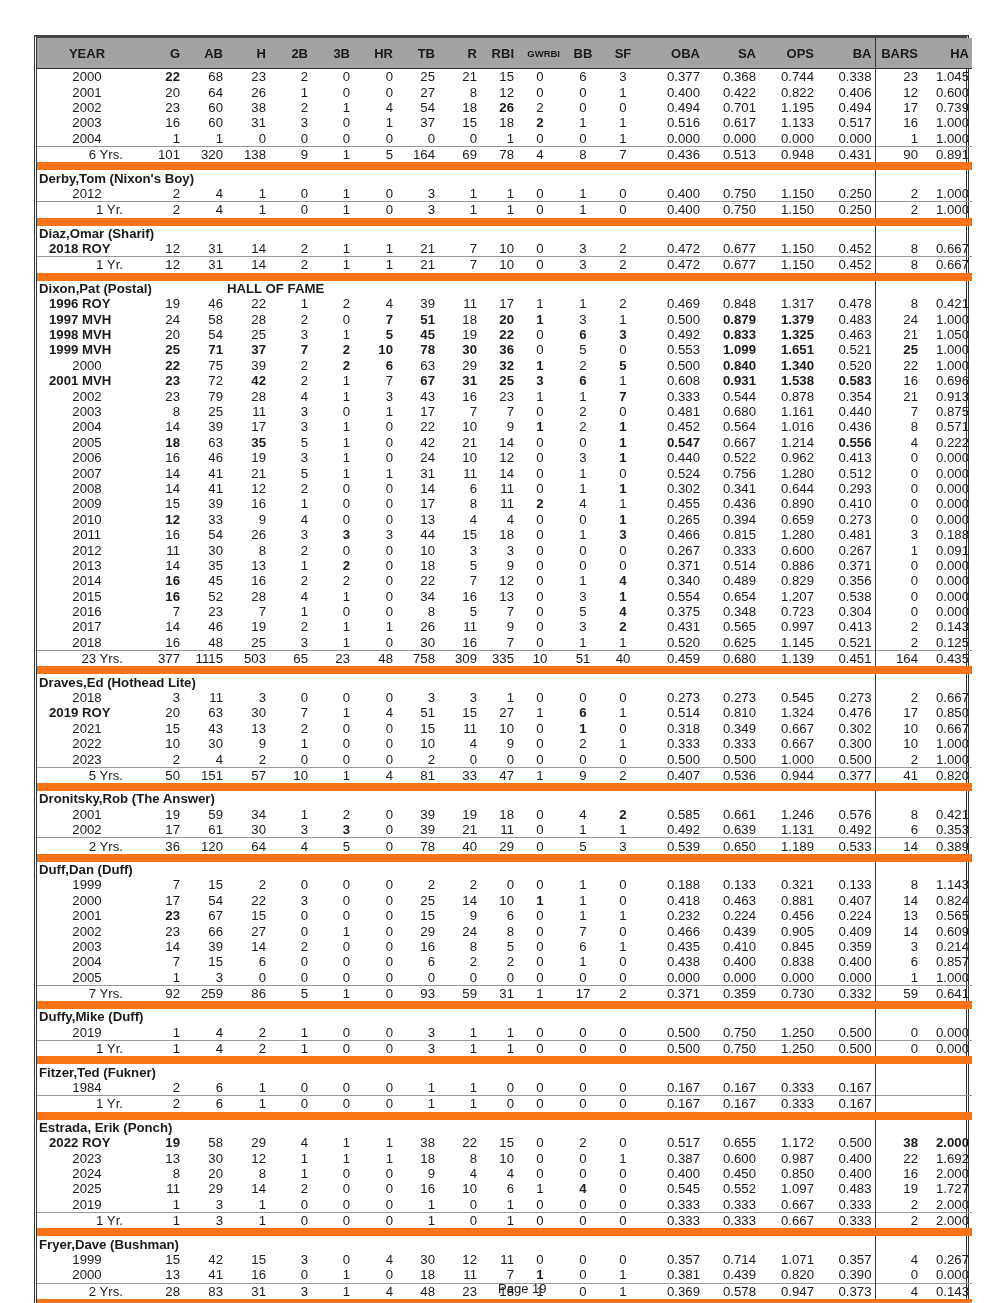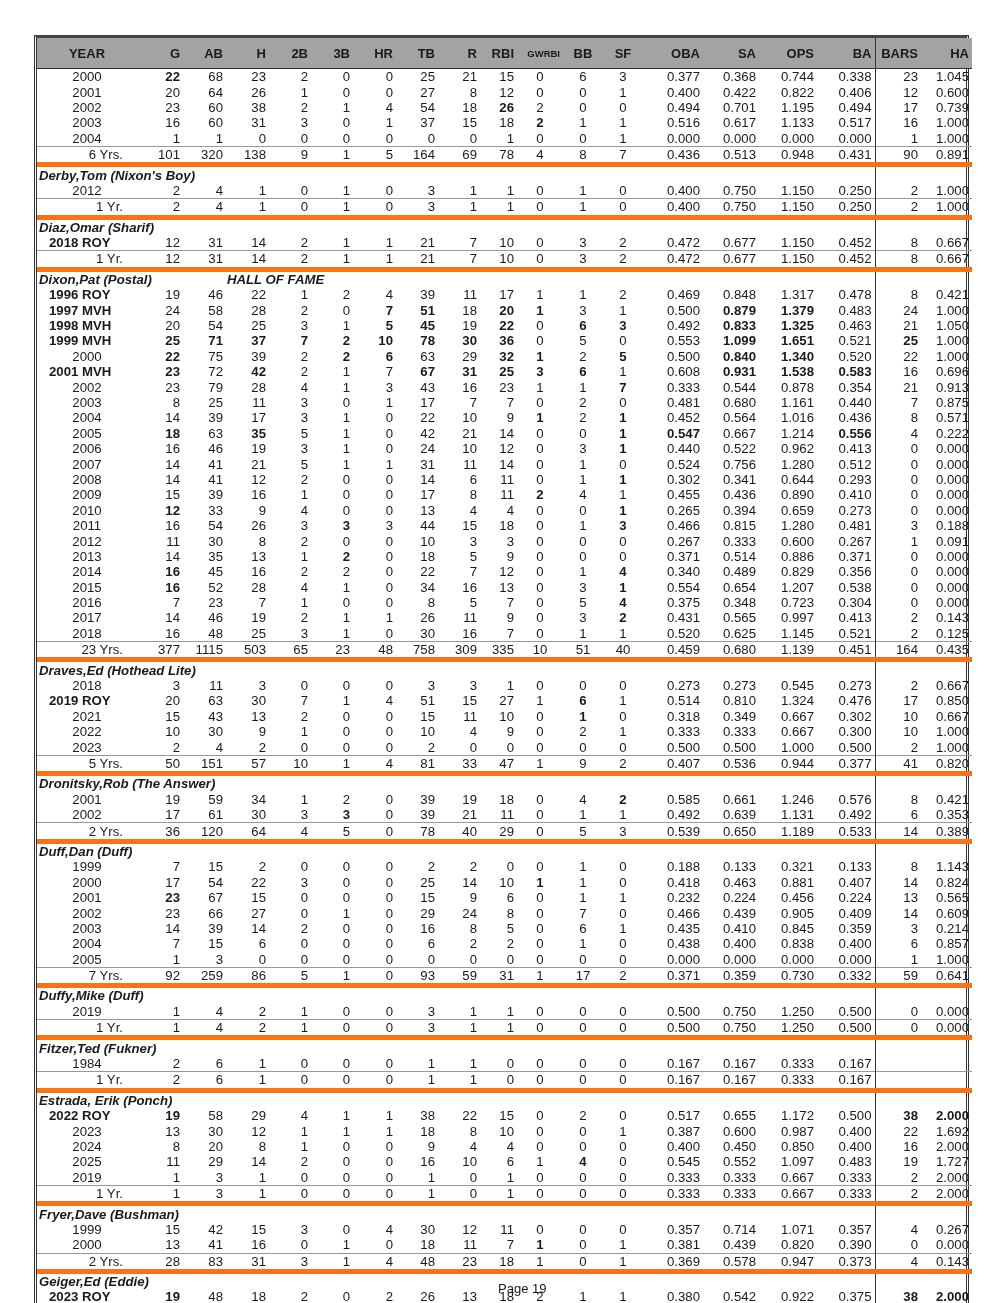--- a/index.html
+++ b/index.html
@@ -9,21 +9,21 @@
   th { background:#a3a3a3; font-weight:bold; font-size:13px; height:30px; padding:0 3px; border-bottom:1px solid #333; }
   th.l { text-align:center; }
   th.r, td.r { text-align:right; }
   th.gw { font-size:9.5px; text-align:right; }
   td { height:15.4px; padding:0 3px; line-height:15px; white-space:nowrap; }
   td.yr { text-align:center; }
   td.yr.b { text-align:left; padding-left:12px; }
   td.c { text-align:center; }
   .b { font-weight:bold; }
   .sepL { border-left:1.5px solid #333; }
-  tr.name td { font-weight:bold; text-align:left; padding-left:2px; border-top:5px solid #f97316;font-style:italic; }
+  tr.name td { font-weight:bold; text-align:left; padding-left:2px; border-top:8px solid #f97316; }
   tr.name td.hof { text-align:left; padding-left:1px; }
   tr.tot td { border-top:1px solid #999; }
   tr.tot td.yr { text-align:right; padding-right:14px; }
   #pagenum { position:absolute; left:470px; top:1281px; font-size:13px;margin-left:28px; }
 </style>
 </head>
 <body>
 
 <div id="sheet">
   <table>

